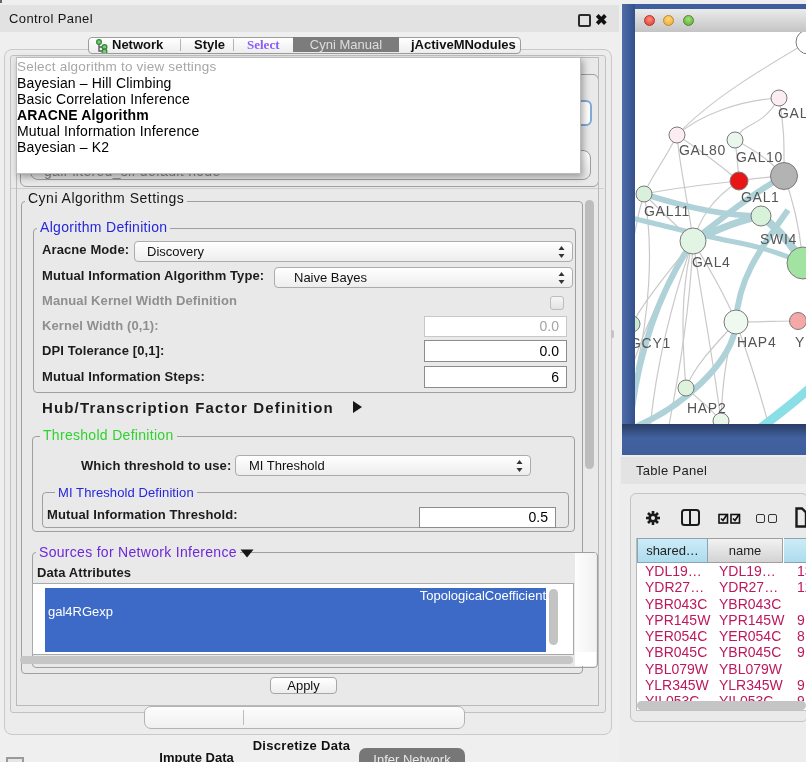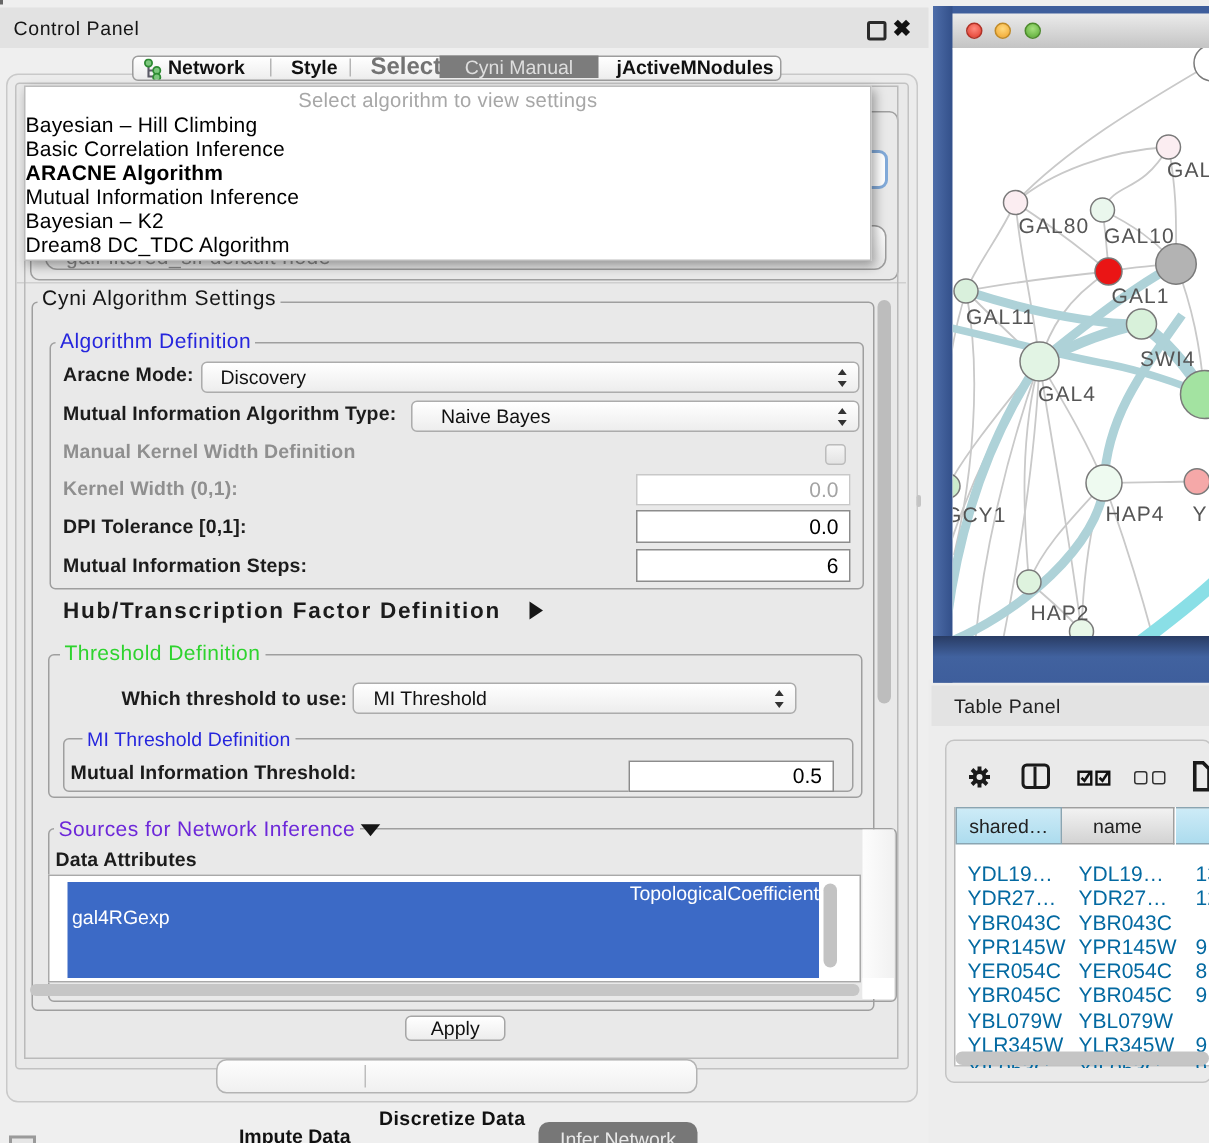--- a/index.html
+++ b/index.html
@@ -31,41 +31,40 @@
 <svg class="abs" style="left:96px;top:39px;" width="13" height="14" viewBox="0 0 13 14">
   <path d="M3 5 L3 12 L8 12 M3 8 L8 8" stroke="#5a5a66" stroke-width="1.4" fill="none"></path>
   <circle cx="3" cy="3" r="2.4" fill="#7ec87e" stroke="#2e8b33" stroke-width="1.2"></circle>
   <circle cx="8.5" cy="8" r="2.4" fill="#7ec87e" stroke="#2e8b33" stroke-width="1.2"></circle>
   <circle cx="8.5" cy="12.5" r="2.4" fill="#7ec87e" stroke="#2e8b33" stroke-width="1.2"></circle>
 </svg>
 <div class="abs" style="left:112px;top:37px;height:15px;line-height:15px;font-size:13px;font-weight:bold;color:#111;">Network</div>
 <div class="abs" style="left:180px;top:39px;width:1px;height:12px;background:#b5b5b5;"></div>
 <div class="abs" style="left:194px;top:37px;height:15px;line-height:15px;font-size:13px;font-weight:bold;color:#111;">Style</div>
 <div class="abs" style="left:233px;top:39px;width:1px;height:12px;background:#b5b5b5;"></div>
-<div class="abs" style="left:247px;top:37px;height:15px;line-height:15px;font-size:16px;font-weight:bold;color:#737373;">Select</div>
+<div class="abs" style="left:247px;top:37px;height:15px;line-height:15px;font-size:13px;font-weight:bold;color:#8b5cf6;font-family:Liberation Serif, serif;">Select</div>
 <div class="abs" style="left:293px;top:37px;width:106px;height:15px;background:#7c7c7c;text-align:center;line-height:15px;font-size:13px;color:#dedede;">Cyni Manual</div>
 <div class="abs" style="left:411px;top:37px;height:15px;line-height:15px;font-size:13px;font-weight:bold;color:#111;">jActiveMNodules</div>
 
 <div class="gbox" style="left:20px;top:74px;width:577px;height:111px;border-radius:6px;"></div>
 <div class="abs" style="left:572px;top:100px;width:16px;height:22px;border:2px solid #82aad9;border-radius:6px;background:#fff;"></div>
 <div class="abs" style="left:30px;top:150px;width:559px;height:28px;border:1px solid #9d9d9d;border-radius:8px;background:linear-gradient(#ffffff,#e6e6e6);">
   <div class="abs" style="left:13px;top:6px;height:28px;line-height:28px;font-size:14px;letter-spacing:0.3px;color:#8a8a8a;">galFiltered_sif default node</div>
 </div>
 <div class="abs" style="left:11px;top:188px;width:593px;height:1px;background:#cfcfcf;"></div>
 <div class="abs" style="left:16px;top:57px;width:581px;height:647px;border:1px solid #bababa;"></div>
 
 <div class="abs" style="left:16px;top:57px;width:563px;height:115px;background:#ffffff;border:1px solid #bcbcbc;box-shadow:2px 3px 7px rgba(0,0,0,0.35);z-index:5;">
-  <div style="height:17px;line-height:18px;text-align:center;font-size:13.5px;letter-spacing:0.2px;color:#a7a7a7;">Select algorithm to view settings</div>
+  <div style="height:17px;line-height:18px;font-size:13.5px;letter-spacing:0.2px;color:#a7a7a7;">Select algorithm to view settings</div>
   <div style="padding-left:0px;font-size:14px;letter-spacing:0.15px;color:#000;">
     <div style="height:16px;line-height:16px;">Bayesian – Hill Climbing</div>
     <div style="height:16px;line-height:16px;">Basic Correlation Inference</div>
     <div style="height:16px;line-height:16px;font-weight:bold;">ARACNE Algorithm</div>
     <div style="height:16px;line-height:16px;">Mutual Information Inference</div>
     <div style="height:16px;line-height:16px;">Bayesian – K2</div>
-    <div style="height:16px;line-height:16px;">Dream8 DC_TDC Algorithm</div>
   </div>
 </div>
 
 <div class="gbox" style="left:21px;top:201px;width:560px;height:471px;"></div>
 <div class="gtit" style="left:25px;top:191px;color:#161616;letter-spacing:0.5px;">Cyni Algorithm Settings</div>
 
 <div class="gbox" style="left:33px;top:228px;width:541px;height:163px;"></div>
 <div class="gtit" style="left:37px;top:220px;color:#2626dd;">Algorithm Definition</div>
 
 <div class="lbl" style="left:42px;top:243px;">Aracne Mode:</div>
@@ -257,21 +256,21 @@
 <div class="abs" style="left:768px;top:514px;width:7px;height:7px;border:1.5px solid #333;border-radius:2px;"></div>
 <svg class="abs" style="left:795px;top:507px;" width="12" height="21" viewBox="0 0 12 21">
     <path d="M1.5 1.5 L7 1.5 L11 5.5 L11 19.5 L1.5 19.5 Z" fill="none" stroke="#1a1a1a" stroke-width="2.4"></path>
   </svg>
 
 <div class="abs" style="left:636px;top:538px;width:170px;height:172px;background:#ffffff;border-left:1px solid #b9b9b9;box-sizing:border-box;"></div>
 <div class="abs" style="left:636px;top:710px;width:170px;height:1px;background:#c2c2c2;"></div>
 <div class="abs" style="left:637px;top:538px;width:69px;height:23px;background:linear-gradient(#cdebf7,#addcee);border:1px solid #8aa5b2;text-align:center;line-height:23px;font-size:13px;color:#222;">shared…</div>
 <div class="abs" style="left:708px;top:538px;width:74px;height:23px;background:linear-gradient(#f2f2f2,#d3d3d3);border:1px solid #9f9f9f;border-left:none;text-align:center;line-height:23px;font-size:13px;color:#222;">name</div>
 <div class="abs" style="left:784px;top:538px;width:22px;height:23px;background:linear-gradient(#cdebf7,#addcee);border:1px solid #8aa5b2;border-left:none;"></div>
-<div class="abs" style="left:637px;top:563px;width:169px;height:138px;overflow:hidden;font-size:14px;color:#0369a1;margin-top:11px;">
+<div class="abs" style="left:637px;top:563px;width:169px;height:138px;overflow:hidden;font-size:14px;color:#be185d;">
   <div style="position:relative;height:16.3px;line-height:16.3px;">
       <span style="position:absolute;left:8px;">YDL19…</span>
       <span style="position:absolute;left:82px;">YDL19…</span>
       <span style="position:absolute;left:160px;">13</span>
     </div>
   <div style="position:relative;height:16.3px;line-height:16.3px;">
       <span style="position:absolute;left:8px;">YDR27…</span>
       <span style="position:absolute;left:82px;">YDR27…</span>
       <span style="position:absolute;left:160px;">12</span>
     </div>

